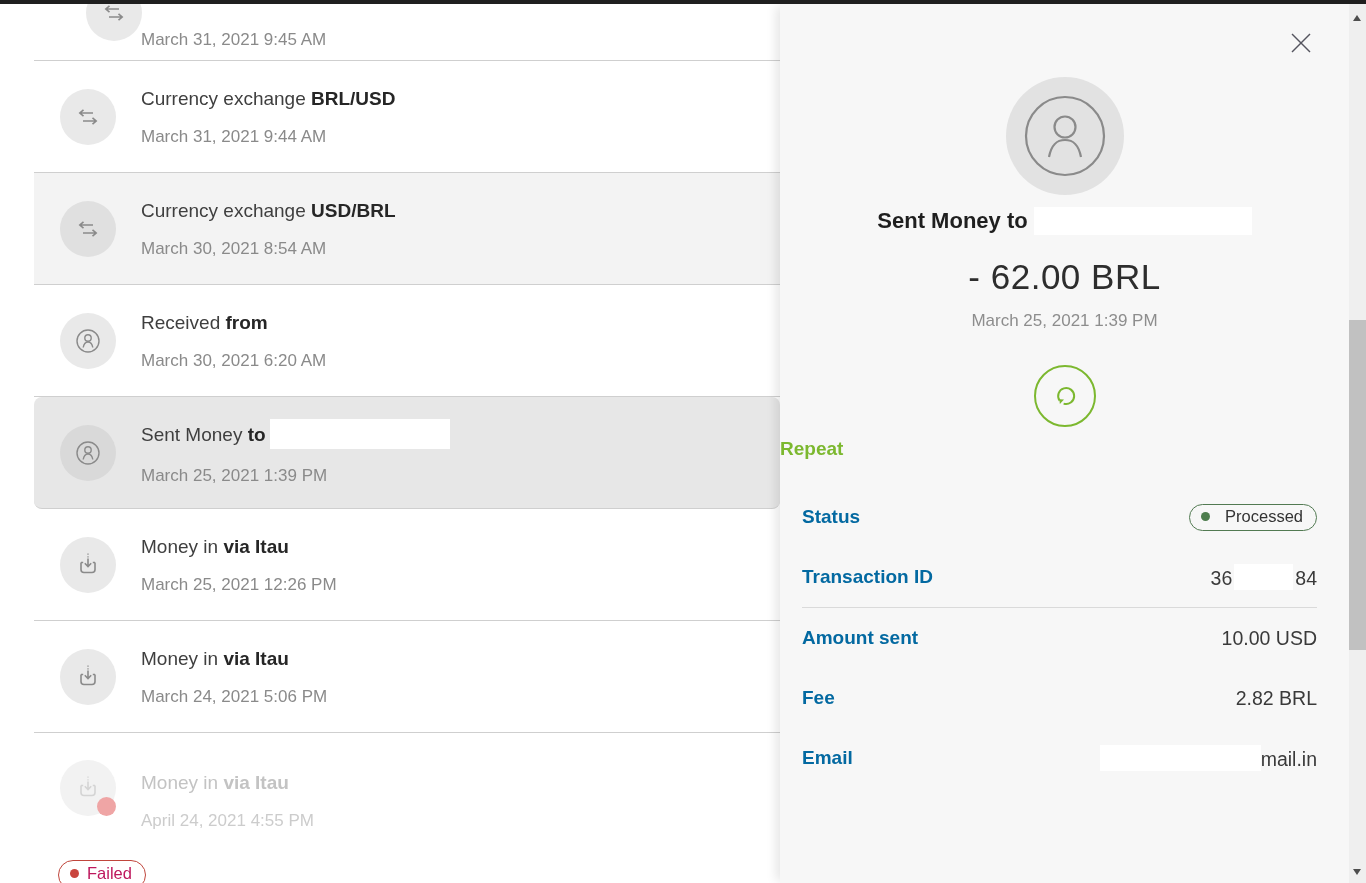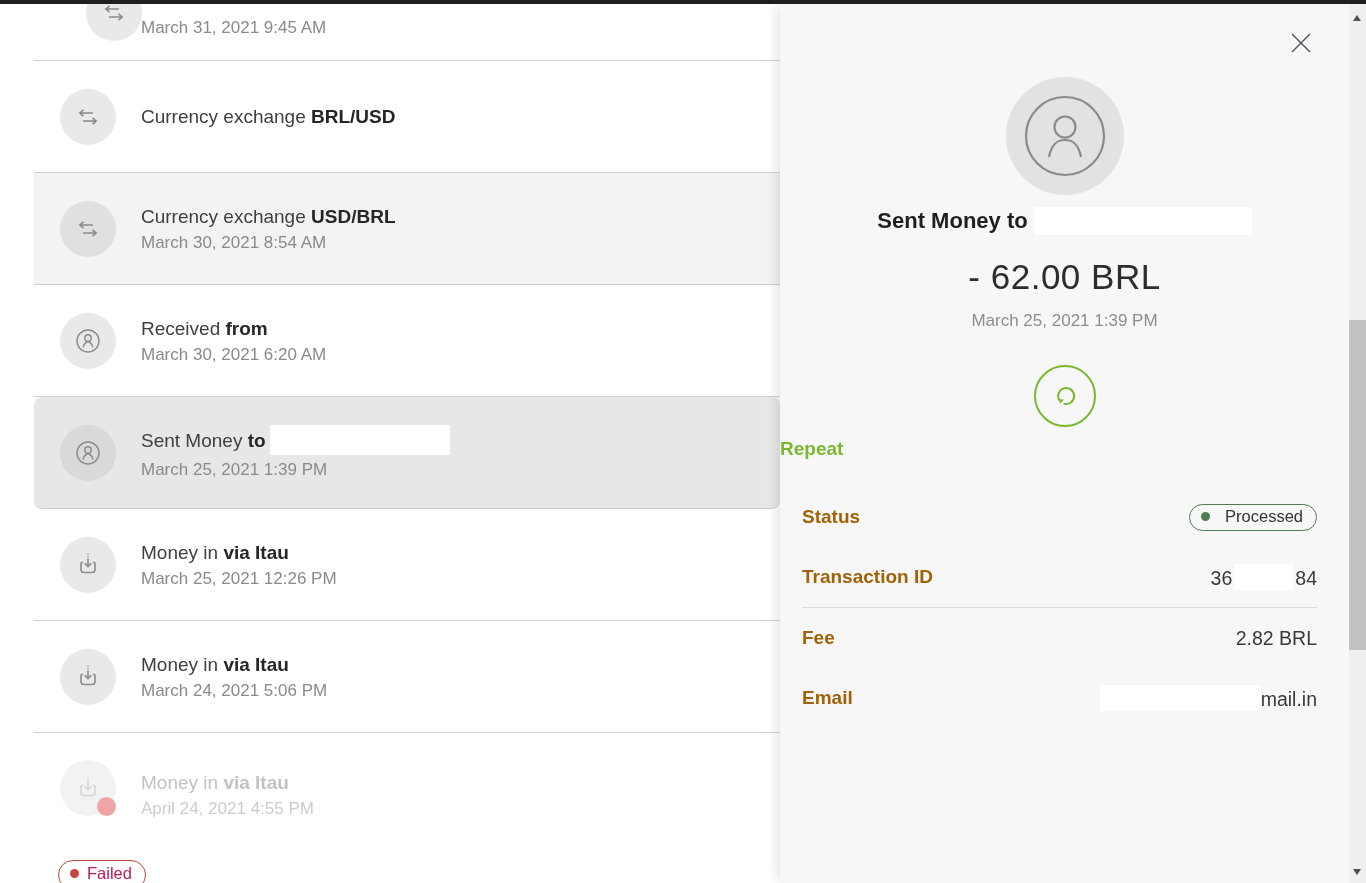--- a/index.html
+++ b/index.html
@@ -17,21 +17,21 @@
   .icon-circle { position:relative; width:56px; height:56px; border-radius:50%; background:#e9e9e9;
                  margin-left:26px; flex:0 0 56px; display:flex; align-items:center; justify-content:center; }
   .bg-hover .icon-circle { background:#e0e0e0; }
   .bg-selected .icon-circle { background:#d9d9d9; }
   .row.partial .icon-circle { position:absolute; left:26px; top:-19px; }
   .row-text { margin-left:25px; }
   .row.partial .row-text { margin-left:107px; padding-top:9px; }
   .row-title { font-size:19px; color:#3f3f3f; line-height:23px; display:flex; align-items:center; }
   .row-title b { color:#262626; font-weight:700; white-space:pre; }
   .row-title span { white-space:pre; }
-  .row-date { font-size:17px; color:#8a8a8a; margin-top:5px; }
+  .row-date { font-size:17px; color:#8a8a8a; margin-top:17px; }
   .redact-list { display:inline-block; width:180px; height:30px; background:#fff; margin-left:4px; }
 
   
   .row.faded { height:150px; border-bottom:none; align-items:flex-start; }
   .row.faded .icon-circle { margin-top:27px; background:#f2f2f2; }
   .row.faded .icon-circle svg * { stroke:#d4d4d4; }
   .row.faded .row-text { padding-top:38px; }
   .row.faded .row-title, .row.faded .row-title b { color:#c3c3c3; }
   .row.faded .row-date { color:#cccccc; }
   .fail-dot { position:absolute; right:0px; bottom:0px; width:19px; height:19px; border-radius:50%;
@@ -52,21 +52,21 @@
   .redact-head { display:inline-block; width:218px; height:28px; background:#fff; margin-left:6px; }
   .p-amount { margin-top:22px; text-align:center; font-size:35px; color:#2d2d2d; letter-spacing:0.5px; }
   .p-date { margin-top:14px; text-align:center; font-size:17px; color:#8d8d8d; }
   .repeat-wrap { margin-top:34px; text-align:left; cursor:pointer; }
   .repeat-circle { width:62px; height:62px; border:2px solid #7cb82f; border-radius:50%; margin:0 auto;
                    display:flex; align-items:center; justify-content:center; }
   .repeat-label { margin-top:11px; font-size:19px; font-weight:700; color:#7cb82f; }
   .details { margin-top:27px; }
   .d-row { height:60px; display:flex; align-items:center; justify-content:space-between;
            padding:0 32px 0 22px; }
-  .d-label { font-size:19px; font-weight:700; color:#a16207; }
+  .d-label { font-size:19px; font-weight:700; color:#0369a1; }
   .d-value { font-size:19.5px; color:#3a3a3a; display:flex; align-items:flex-end; }
   .d-divider { border-top:1px solid #dadada; margin:0 32px 0 22px; }
   .status-badge { display:inline-flex; align-items:center; gap:15px; border:1.5px solid #527a52;
                   border-radius:15px; padding:2px 13px 4px 11px; }
   .status-badge .dot { width:9px; height:9px; border-radius:50%; background:#4e7d4e; }
   .status-badge .txt { font-size:16.5px; color:#333; }
   .redact-sm { display:inline-block; height:26px; background:#fff; }
   .redact-txid { width:59px; margin:0 2px; }
   .redact-email { width:161px; }
 
@@ -102,20 +102,21 @@
       <svg width="30" height="30" viewBox="0 0 30 30" fill="none" stroke="#8a8a8a" stroke-width="1.6">
         <path d="M20 11 H7 M10.5 7.8 L6.8 11 L10.5 14.2"></path>
         <path d="M10 19 H23 M19.5 15.8 L23.2 19 L19.5 22.2"></path>
       </svg>
     </div>
     <div class="row-text">
       <div class="row-title">
           <span>Currency exchange </span>
           <b>BRL/USD</b>
         </div>
+      <div class="row-date">March 31, 2021 9:44 AM</div>
     </div>
   </div>
 
   <div class="row bg-hover">
     <div class="icon-circle">
       <svg width="30" height="30" viewBox="0 0 30 30" fill="none" stroke="#8a8a8a" stroke-width="1.6">
         <path d="M20 11 H7 M10.5 7.8 L6.8 11 L10.5 14.2"></path>
         <path d="M10 19 H23 M19.5 15.8 L23.2 19 L19.5 22.2"></path>
       </svg>
     </div>
@@ -269,20 +270,24 @@
       <span class="d-label">Transaction ID</span>
       <span class="d-value">
         <span>36</span>
         <span class="redact-sm redact-txid"></span>
         <span>84</span>
       </span>
     </div>
 
     <div class="d-divider"></div>
 
+    <div class="d-row">
+      <span class="d-label">Amount sent</span>
+      <span class="d-value">10.00 USD</span>
+    </div>
 
     <div class="d-row">
       <span class="d-label">Fee</span>
       <span class="d-value">2.82 BRL</span>
     </div>
 
     <div class="d-row">
       <span class="d-label">Email</span>
       <span class="d-value">
         <span class="redact-sm redact-email"></span>

